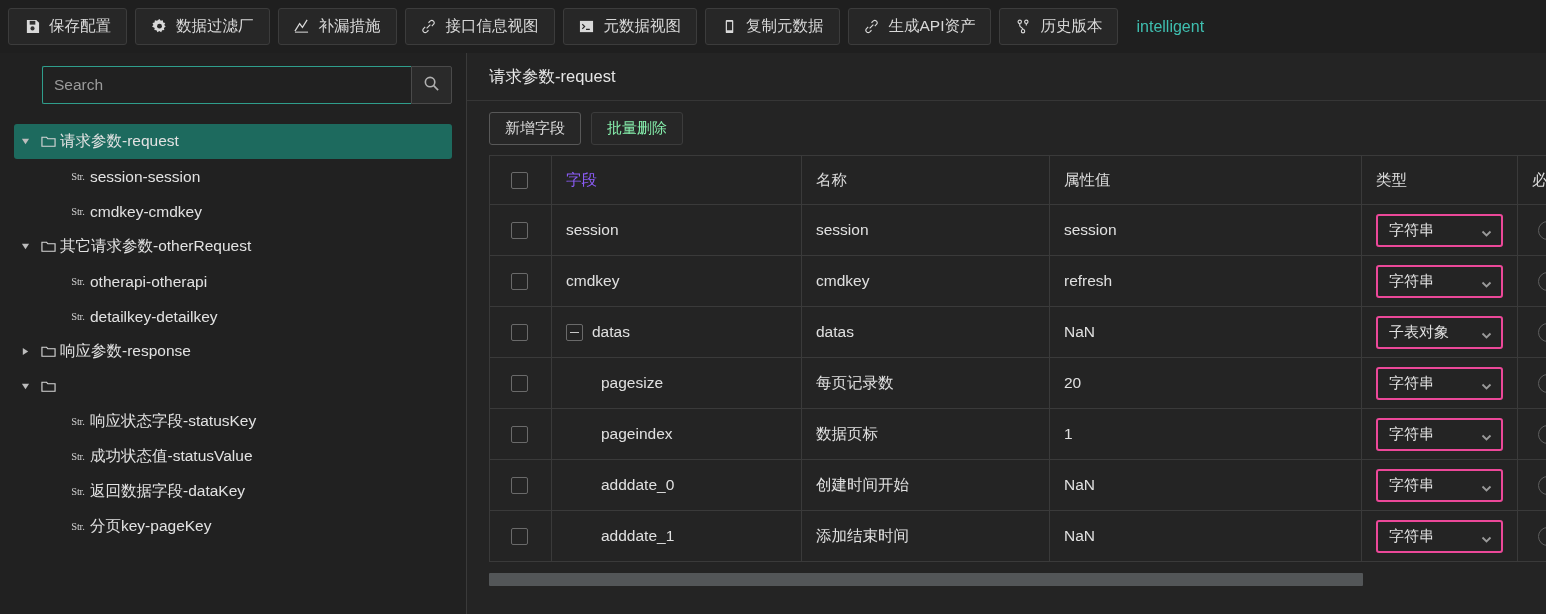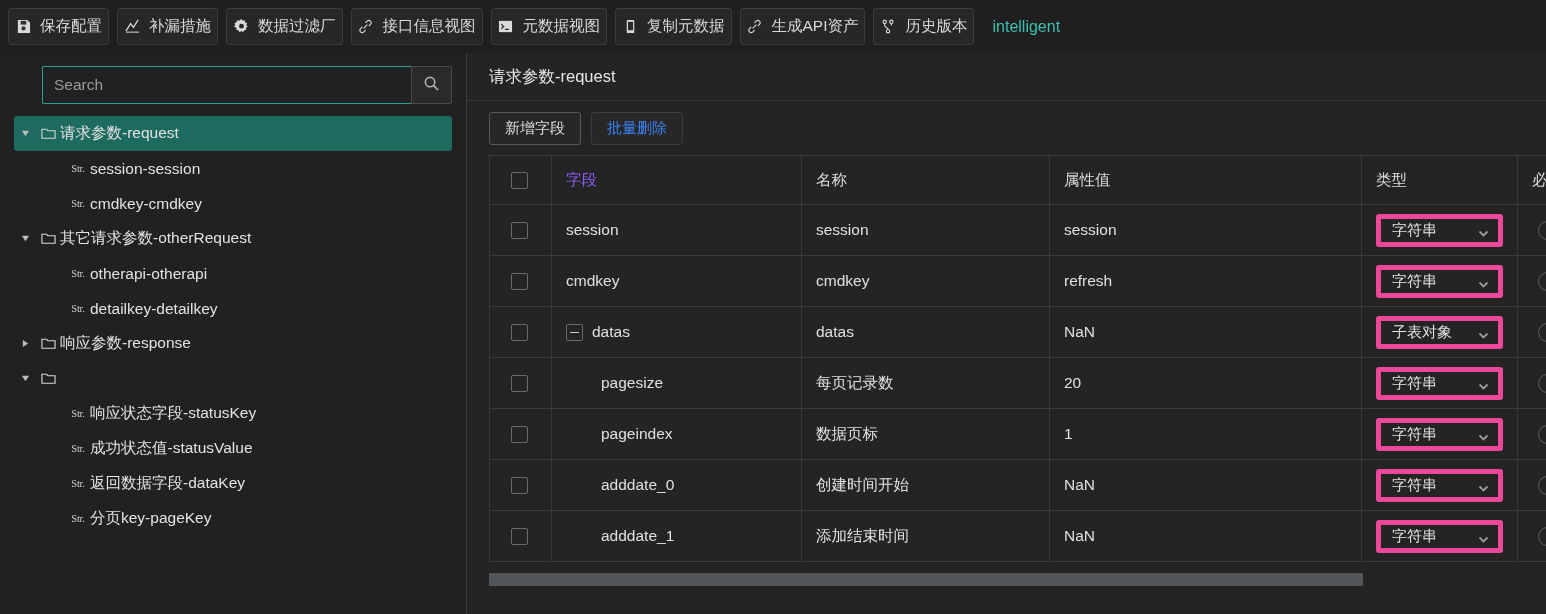--- a/index.html
+++ b/index.html
@@ -23,38 +23,38 @@
 
   
   .toolbar {
     height: 53px; display: flex; align-items: center;
     padding: 0 8px; gap: 8px;
     background: #1f1f1f;
     position: relative; z-index: 10;
   }
   .tbtn {
     display: flex; align-items: center; gap: 9px;
-    height: 37px; padding: 0 6px;
+    height: 37px; padding: 0 15px;
     background: #272727; border: 1px solid #3c3c3c; border-radius: 3px;
     color: #d8d8d8; font-size: 15.5px; white-space: nowrap; cursor: pointer;
   }
   .tbtn .ico { width: 16px; height: 16px; display: flex; align-items: center; justify-content: center; flex: none; }
   .tbtn .ico svg { width: 15px; height: 15px; display: block; }
   .tlink { color: #3fbfb0; font-size: 16px; padding: 0 10px; cursor: pointer; white-space: nowrap; }
 
   
   .body { display: flex; height: 561px; position: relative; z-index: 6; }
 
   
   .sidebar {
     width: 467px; flex: none; background: #212121;
     border-right: 1px solid #3a3a3a; padding: 13px 14px 0 14px;
     overflow: hidden; position: relative;
   }
-  .searchwrap { display: flex; height: 38px; margin-bottom: 12px; padding-left: 28px; }
+  .searchwrap { display: flex; height: 38px; margin-bottom: 20px; padding-left: 28px; }
   .searchwrap input {
     flex: 1; background: transparent; border: 1px solid #2f9e8c; border-right: none;
     color: #d8d8d8; font-size: 15.5px; padding: 0 11px; outline: none;
     font-family: "Liberation Sans", sans-serif; border-radius: 2px 0 0 2px;
   }
   .searchwrap input::placeholder { color: #9b9b9b; }
   .searchbtn {
     width: 41px; background: #2a2a2a; border: 1px solid #4a4a4a; border-radius: 0 2px 2px 0;
     display: flex; align-items: center; justify-content: center; cursor: pointer;
   }
@@ -77,21 +77,21 @@
   
   .main { flex: 1; background: #242424; display: flex; flex-direction: column; min-width: 0; position: relative; }
   .main-title { height: 48px; display: flex; align-items: center; padding: 0 0 0 22px;
     font-size: 16.5px; color: #e6e6e6; border-bottom: 1px solid #363636; }
   .actionbar { height: 54px; display: flex; align-items: center; gap: 10px; padding: 0 0 0 22px; }
   .abtn {
     height: 33px; padding: 0 15px; background: #272727; border: 1px solid #585858;
     color: #dcdcdc; font-size: 15px; border-radius: 3px; cursor: pointer;
     font-family: "Liberation Sans", sans-serif;
   }
-  .abtn.disabled { border-color: #3c3c3c; color: #3b82f6; cursor: not-allowed; }
+  .abtn.disabled { border-color: #3c3c3c; color: #86efac; cursor: not-allowed; }
 
   .tablewrap { flex: 1; padding: 0 0 0 22px; overflow: hidden; position: relative; }
   table.grid { border-collapse: collapse; table-layout: fixed; width: 1090px; }
   table.grid th, table.grid td {
     border-right: 1px solid #3a3a3a; border-bottom: 1px solid #3a3a3a;
     text-align: left; vertical-align: middle; font-weight: normal;
   }
   table.grid th { height: 49px; font-size: 15.5px; color: #dcdcdc; padding: 0 14px;
     border-top: 1px solid #3a3a3a; }
   table.grid th:first-child, table.grid td:first-child { border-left: 1px solid #3a3a3a; }
@@ -106,21 +106,21 @@
   .col-req { width: 62px; }
   .chkbox { width: 17px; height: 17px; border: 1px solid #6a6a6a; border-radius: 2px;
     background: transparent; margin-left: 7px; cursor: pointer; }
   .fieldcell { display: flex; align-items: center; gap: 9px; }
   .fieldcell.indent { padding-left: 35px; }
   .expander { width: 17px; height: 17px; border: 1px solid #6a6a6a; border-radius: 2px;
     display: flex; align-items: center; justify-content: center; cursor: pointer; flex: none; }
   .expander i { display: block; width: 9px; height: 1px; background: #c8c8c8; }
   .select {
     display: flex; align-items: center; justify-content: space-between;
-    height: 33px; border: 5px solid #ec4899; border-radius: 3px;
+    height: 33px; border: 2px solid #ec4899; border-radius: 3px;
     padding: 0 9px 0 11px; color: #e2e2e2; font-size: 15px; cursor: pointer;
   }
   .select .cv { width: 11px; height: 11px; flex: none; }
   .select .cv svg { width: 11px; height: 11px; stroke: #9a9a9a; fill: none; stroke-width: 1.8; }
   .radio { width: 19px; height: 19px; border: 1px solid #5e5e5e; border-radius: 50%;
     margin-left: 6px; cursor: pointer; }
 
   .hscroll { position: absolute; left: 22px; bottom: 28px; width: 1068px; height: 13px; }
   .hscroll .thumb { height: 13px; width: 874px; background: #535658; border-radius: 1px; cursor: pointer; }
 </style>
@@ -136,34 +136,34 @@
             <path fill="#d9d9d9" d="M2 1h10l3 3v11H2z"></path>
             <rect x="5" y="2" width="6" height="4" fill="#303030"></rect>
             <circle cx="8" cy="10" r="2.2" fill="#303030"></circle>
           </svg>
       </span>
       <span>保存配置</span>
     </div>
     <div class="tbtn">
       <span class="ico">
         <svg viewBox="0 0 16 16">
+            <path fill="#d9d9d9" d="M8 0l1.3 1.9 2.2-.6.4 2.3 2.2.7-1 2.1 1.5 1.7-1.9 1.4.4 2.3-2.3.1-1 2.1-2-1.1-2 1.1-1-2.1-2.3-.1.4-2.3L0 8.1l1.5-1.7-1-2.1 2.2-.7.4-2.3 2.2.6z"></path>
+            <circle cx="8" cy="7.6" r="2.6" fill="#272727"></circle>
+          </svg>
+      </span>
+      <span>数据过滤厂</span>
+    </div>
+    <div class="tbtn">
+      <span class="ico">
+        <svg viewBox="0 0 16 16">
             <path d="M1 13L6 5l3 4 5-8" stroke="#d9d9d9" fill="none" stroke-width="1.3"></path>
             <path d="M1 14h14" stroke="#d9d9d9" stroke-width="1.1"></path>
           </svg>
       </span>
       <span>补漏措施</span>
-    </div>
-    <div class="tbtn">
-      <span class="ico">
-        <svg viewBox="0 0 16 16">
-            <path fill="#d9d9d9" d="M8 0l1.3 1.9 2.2-.6.4 2.3 2.2.7-1 2.1 1.5 1.7-1.9 1.4.4 2.3-2.3.1-1 2.1-2-1.1-2 1.1-1-2.1-2.3-.1.4-2.3L0 8.1l1.5-1.7-1-2.1 2.2-.7.4-2.3 2.2.6z"></path>
-            <circle cx="8" cy="7.6" r="2.6" fill="#272727"></circle>
-          </svg>
-      </span>
-      <span>数据过滤厂</span>
     </div>
     <div class="tbtn">
       <span class="ico">
         <svg viewBox="0 0 16 16">
             <path d="M6 10l4-4M4.5 8.5l-2 2a2.5 2.5 0 003.5 3.5l2-2M11.5 7.5l2-2A2.5 2.5 0 0010 2L8 4" stroke="#d9d9d9" fill="none" stroke-width="1.2"></path>
           </svg>
       </span>
       <span>接口信息视图</span>
     </div>
     <div class="tbtn">

